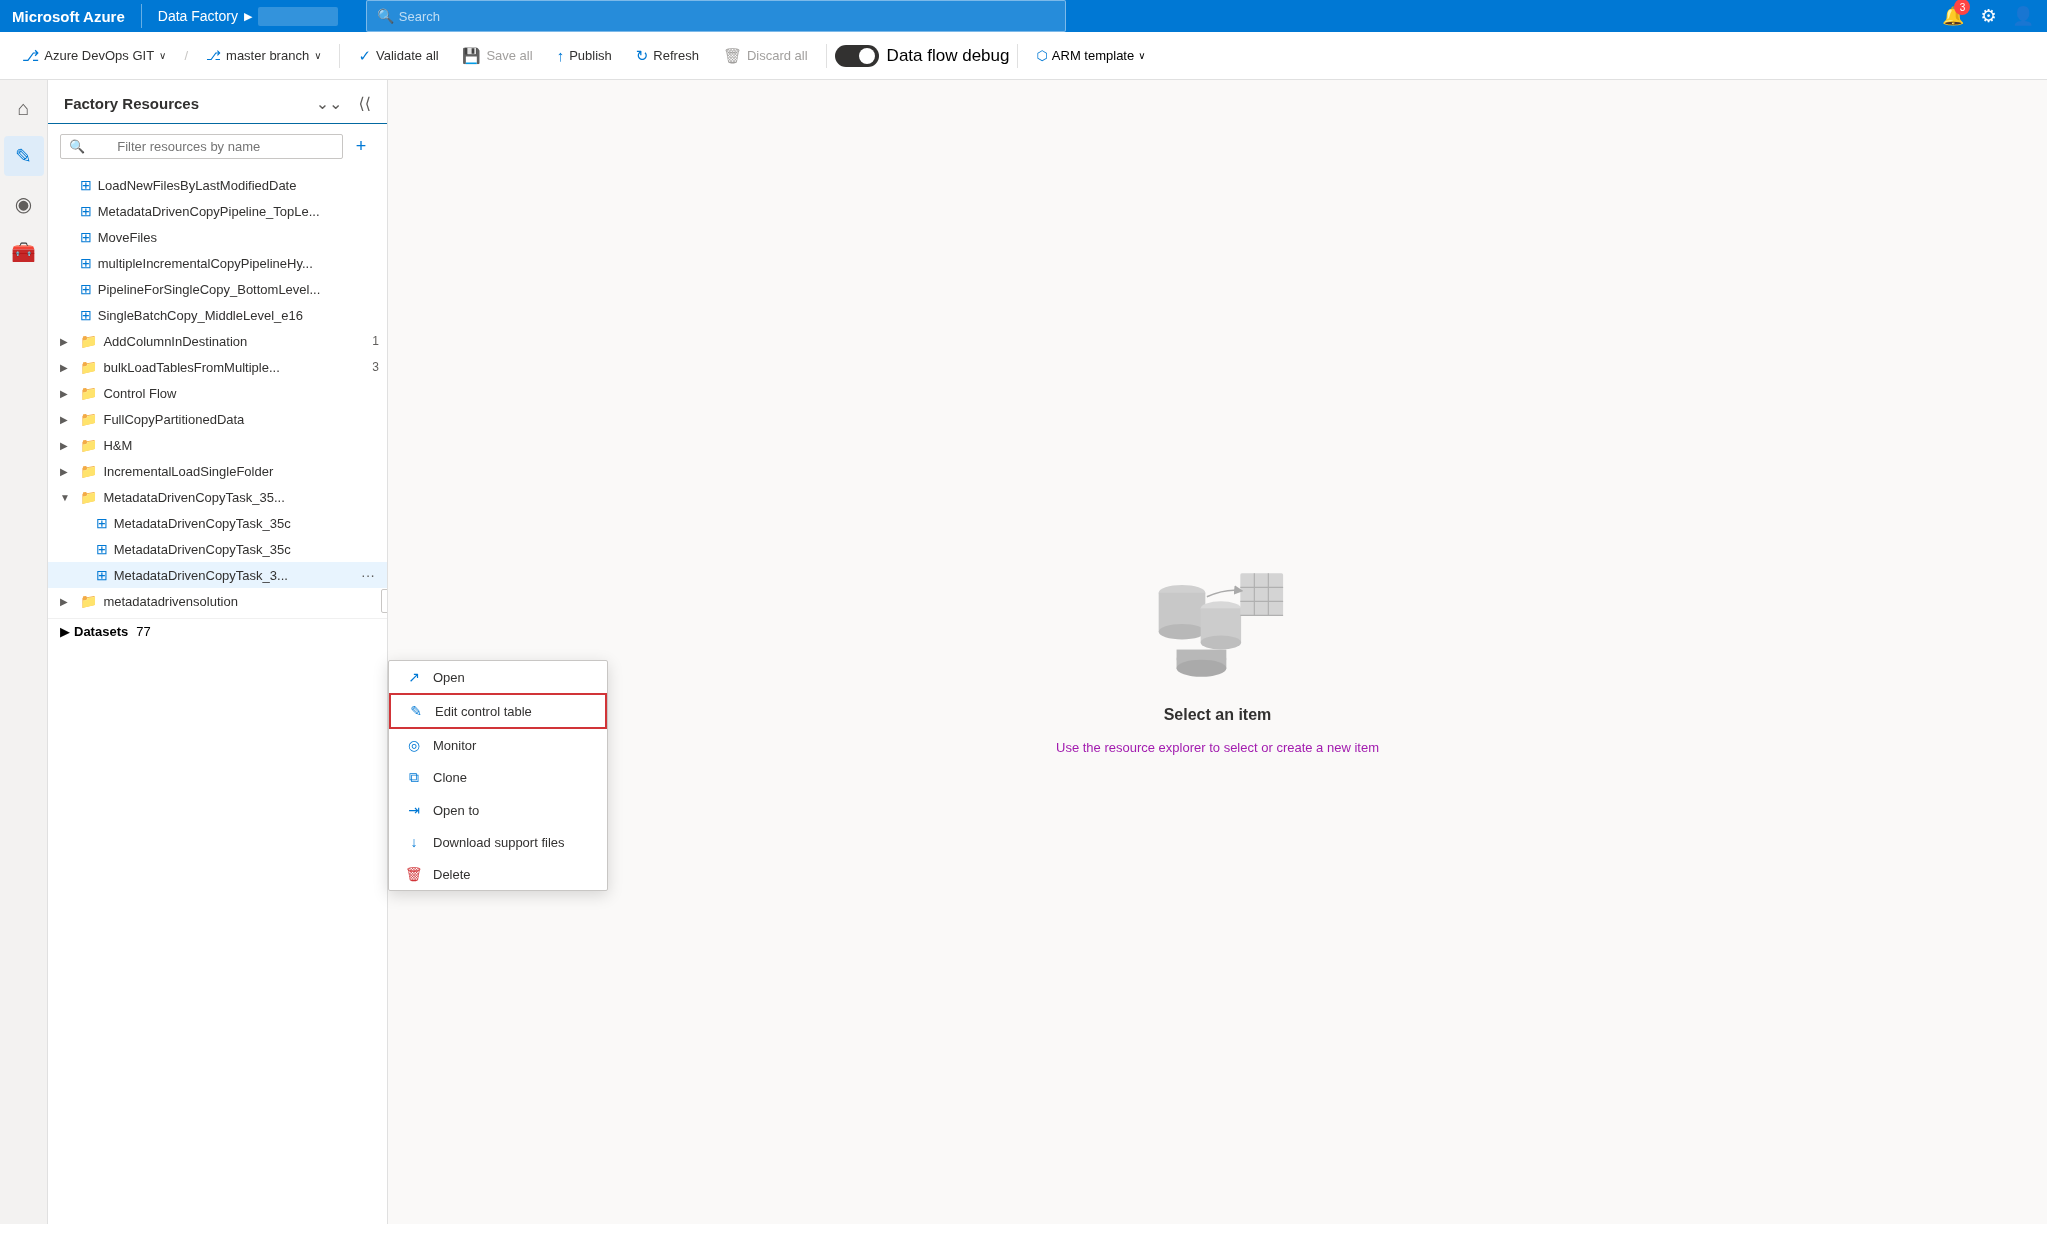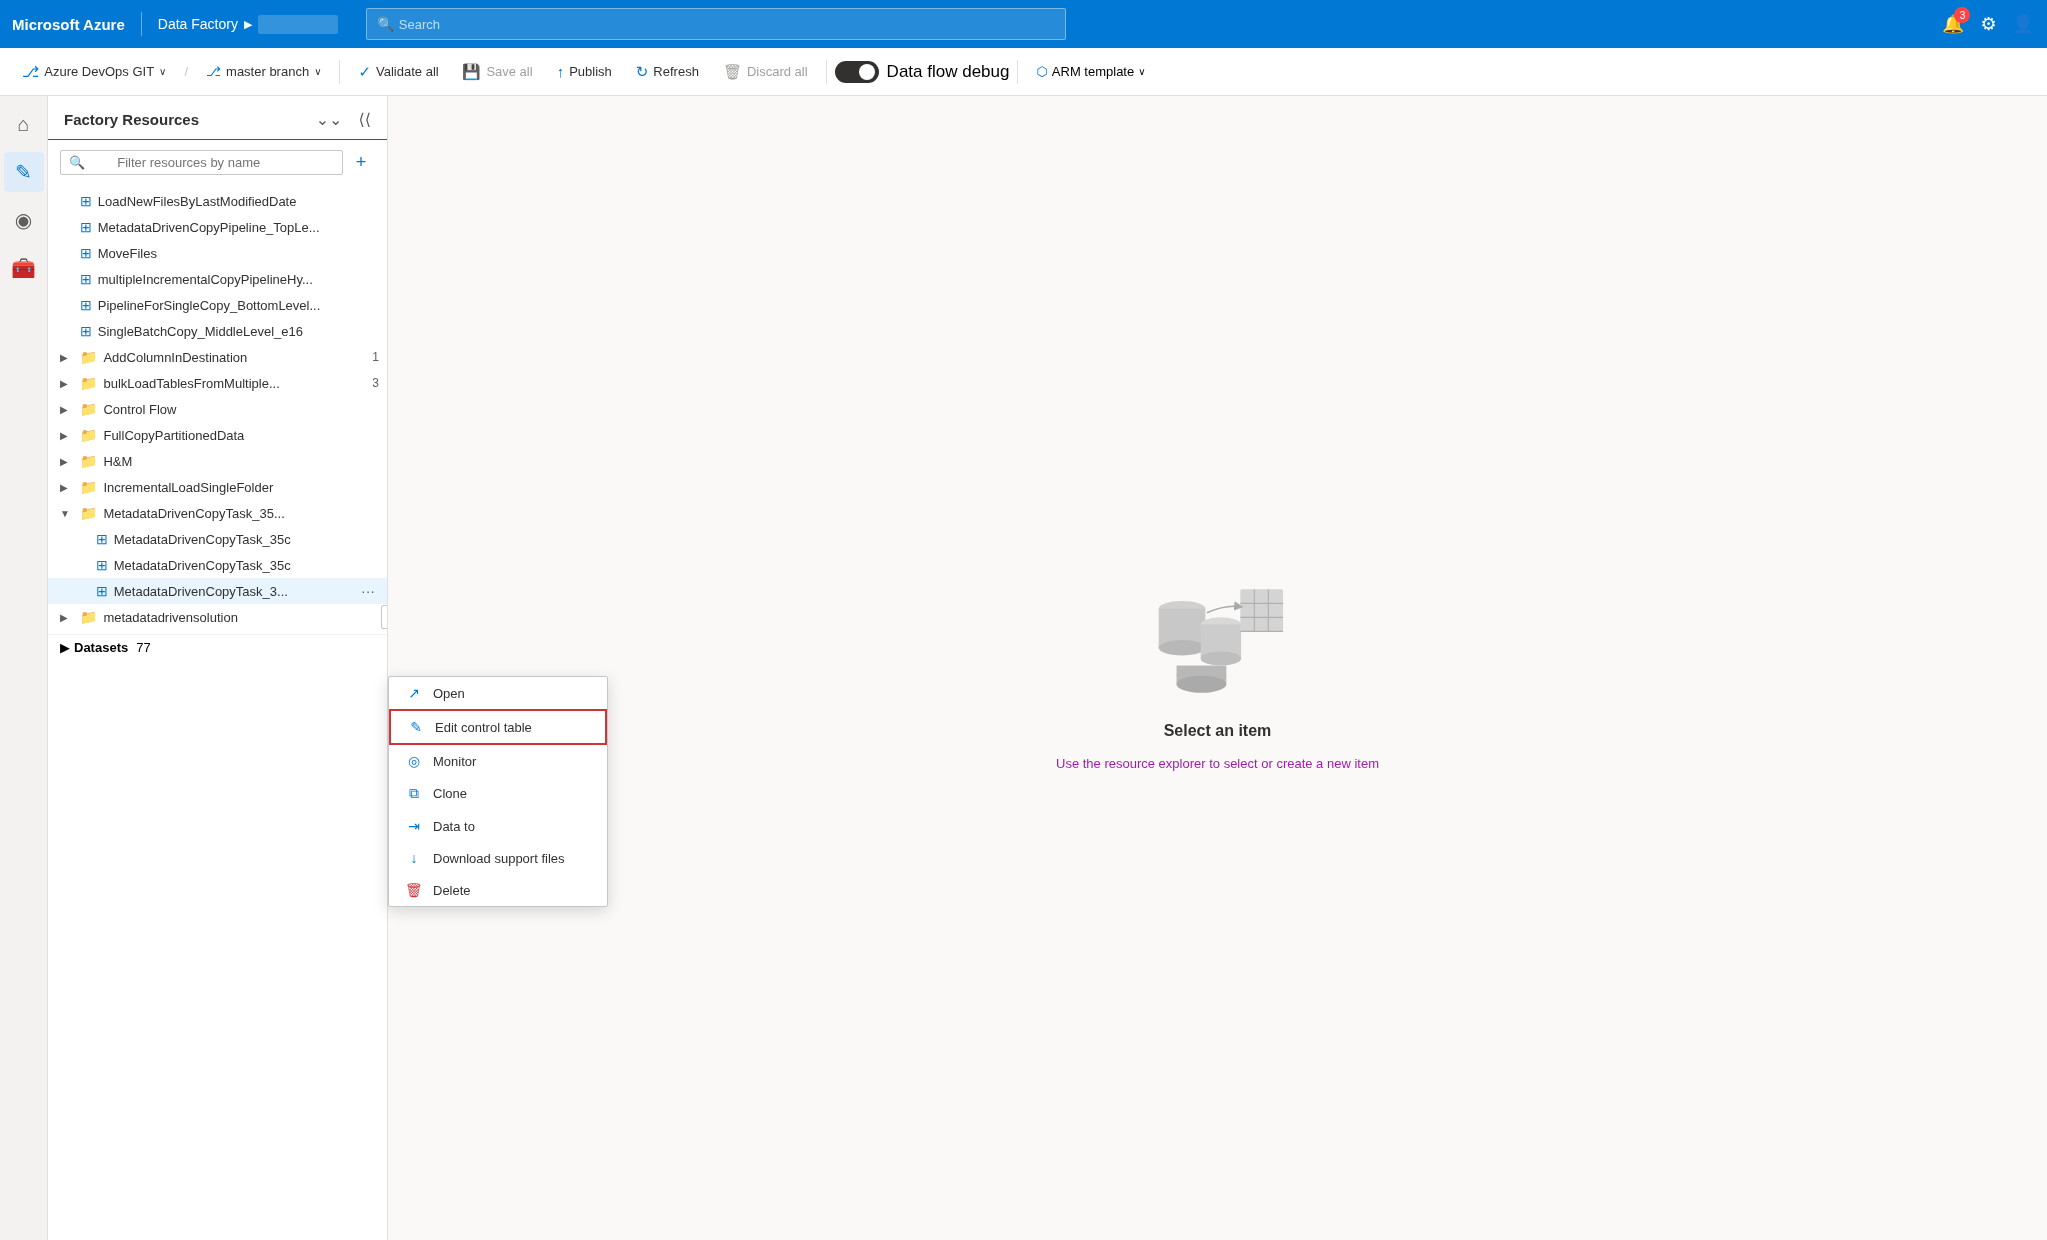--- a/index.html
+++ b/index.html
@@ -1,21 +1,21 @@
 <!DOCTYPE html>
 <html><head>
   <meta charset="utf-8">
   <style>
     * { box-sizing: border-box; margin: 0; padding: 0; }
     body { font-family: 'Segoe UI', Arial, sans-serif; font-size: 13px; background: #fff; overflow: hidden; }
 
     
     .top-nav {
       background: #0078d4;
-      height: 48px;
+      height: 32px;
       display: flex;
       align-items: center;
       padding: 0 12px;
       color: #fff;
       gap: 8px;
     }
     .top-nav .brand { font-size: 15px; font-weight: 600; white-space: nowrap; }
     .top-nav .divider { width: 1px; height: 24px; background: rgba(255,255,255,0.4); margin: 0 8px; }
     .top-nav .df-name { font-size: 14px; display: flex; align-items: center; gap: 6px; }
     .top-nav .df-breadcrumb { background: rgba(255,255,255,0.2); border: none; color: #fff; padding: 2px 8px; border-radius: 2px; font-size: 13px; }
@@ -498,21 +498,21 @@
       <div class="context-menu-item">
         <span class="ctx-icon" style="color:#0078d4;">◎</span>
         <span>Monitor</span>
       </div>
       <div class="context-menu-item">
         <span class="ctx-icon" style="color:#0078d4;">⧉</span>
         <span>Clone</span>
       </div>
       <div class="context-menu-item">
         <span class="ctx-icon" style="color:#0078d4;">⇥</span>
-        <span>Data to</span>
+        <span>Open to</span>
       </div>
       <div class="context-menu-item">
         <span class="ctx-icon" style="color:#0078d4;">↓</span>
         <span>Download support files</span>
       </div>
       <div class="context-menu-item">
         <span class="ctx-icon red">🗑</span>
         <span>Delete</span>
       </div>
     </div>

